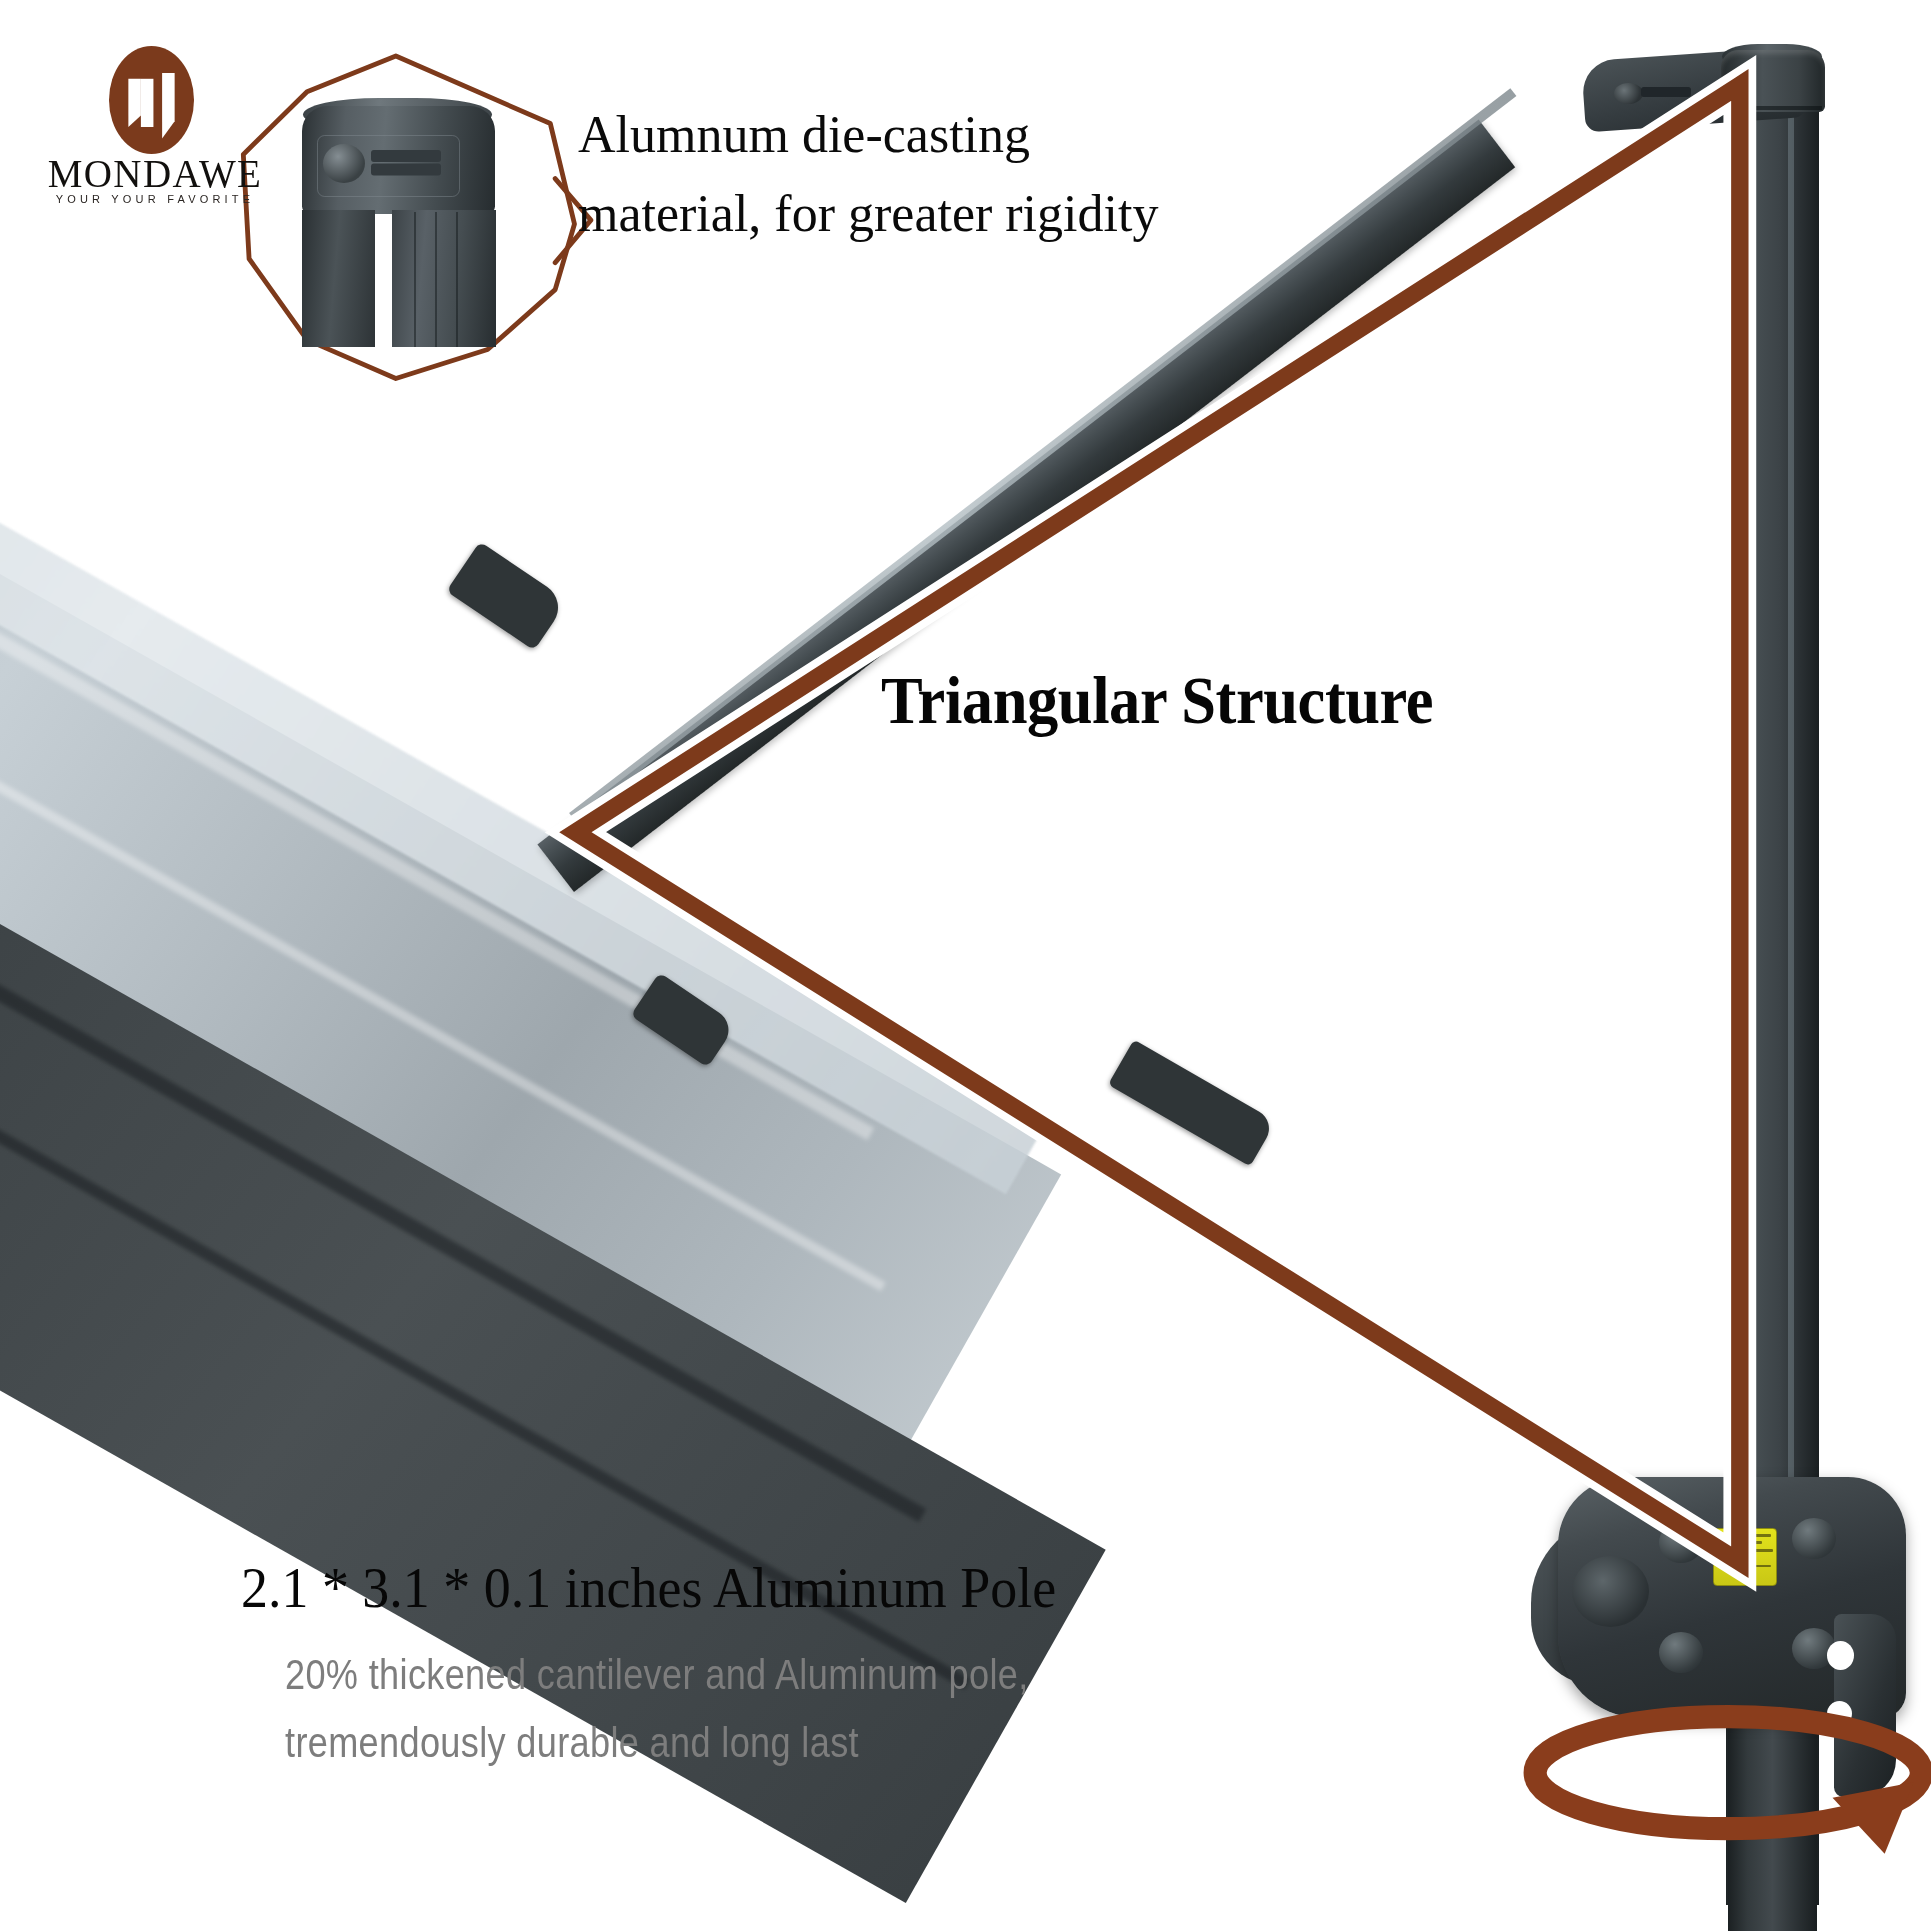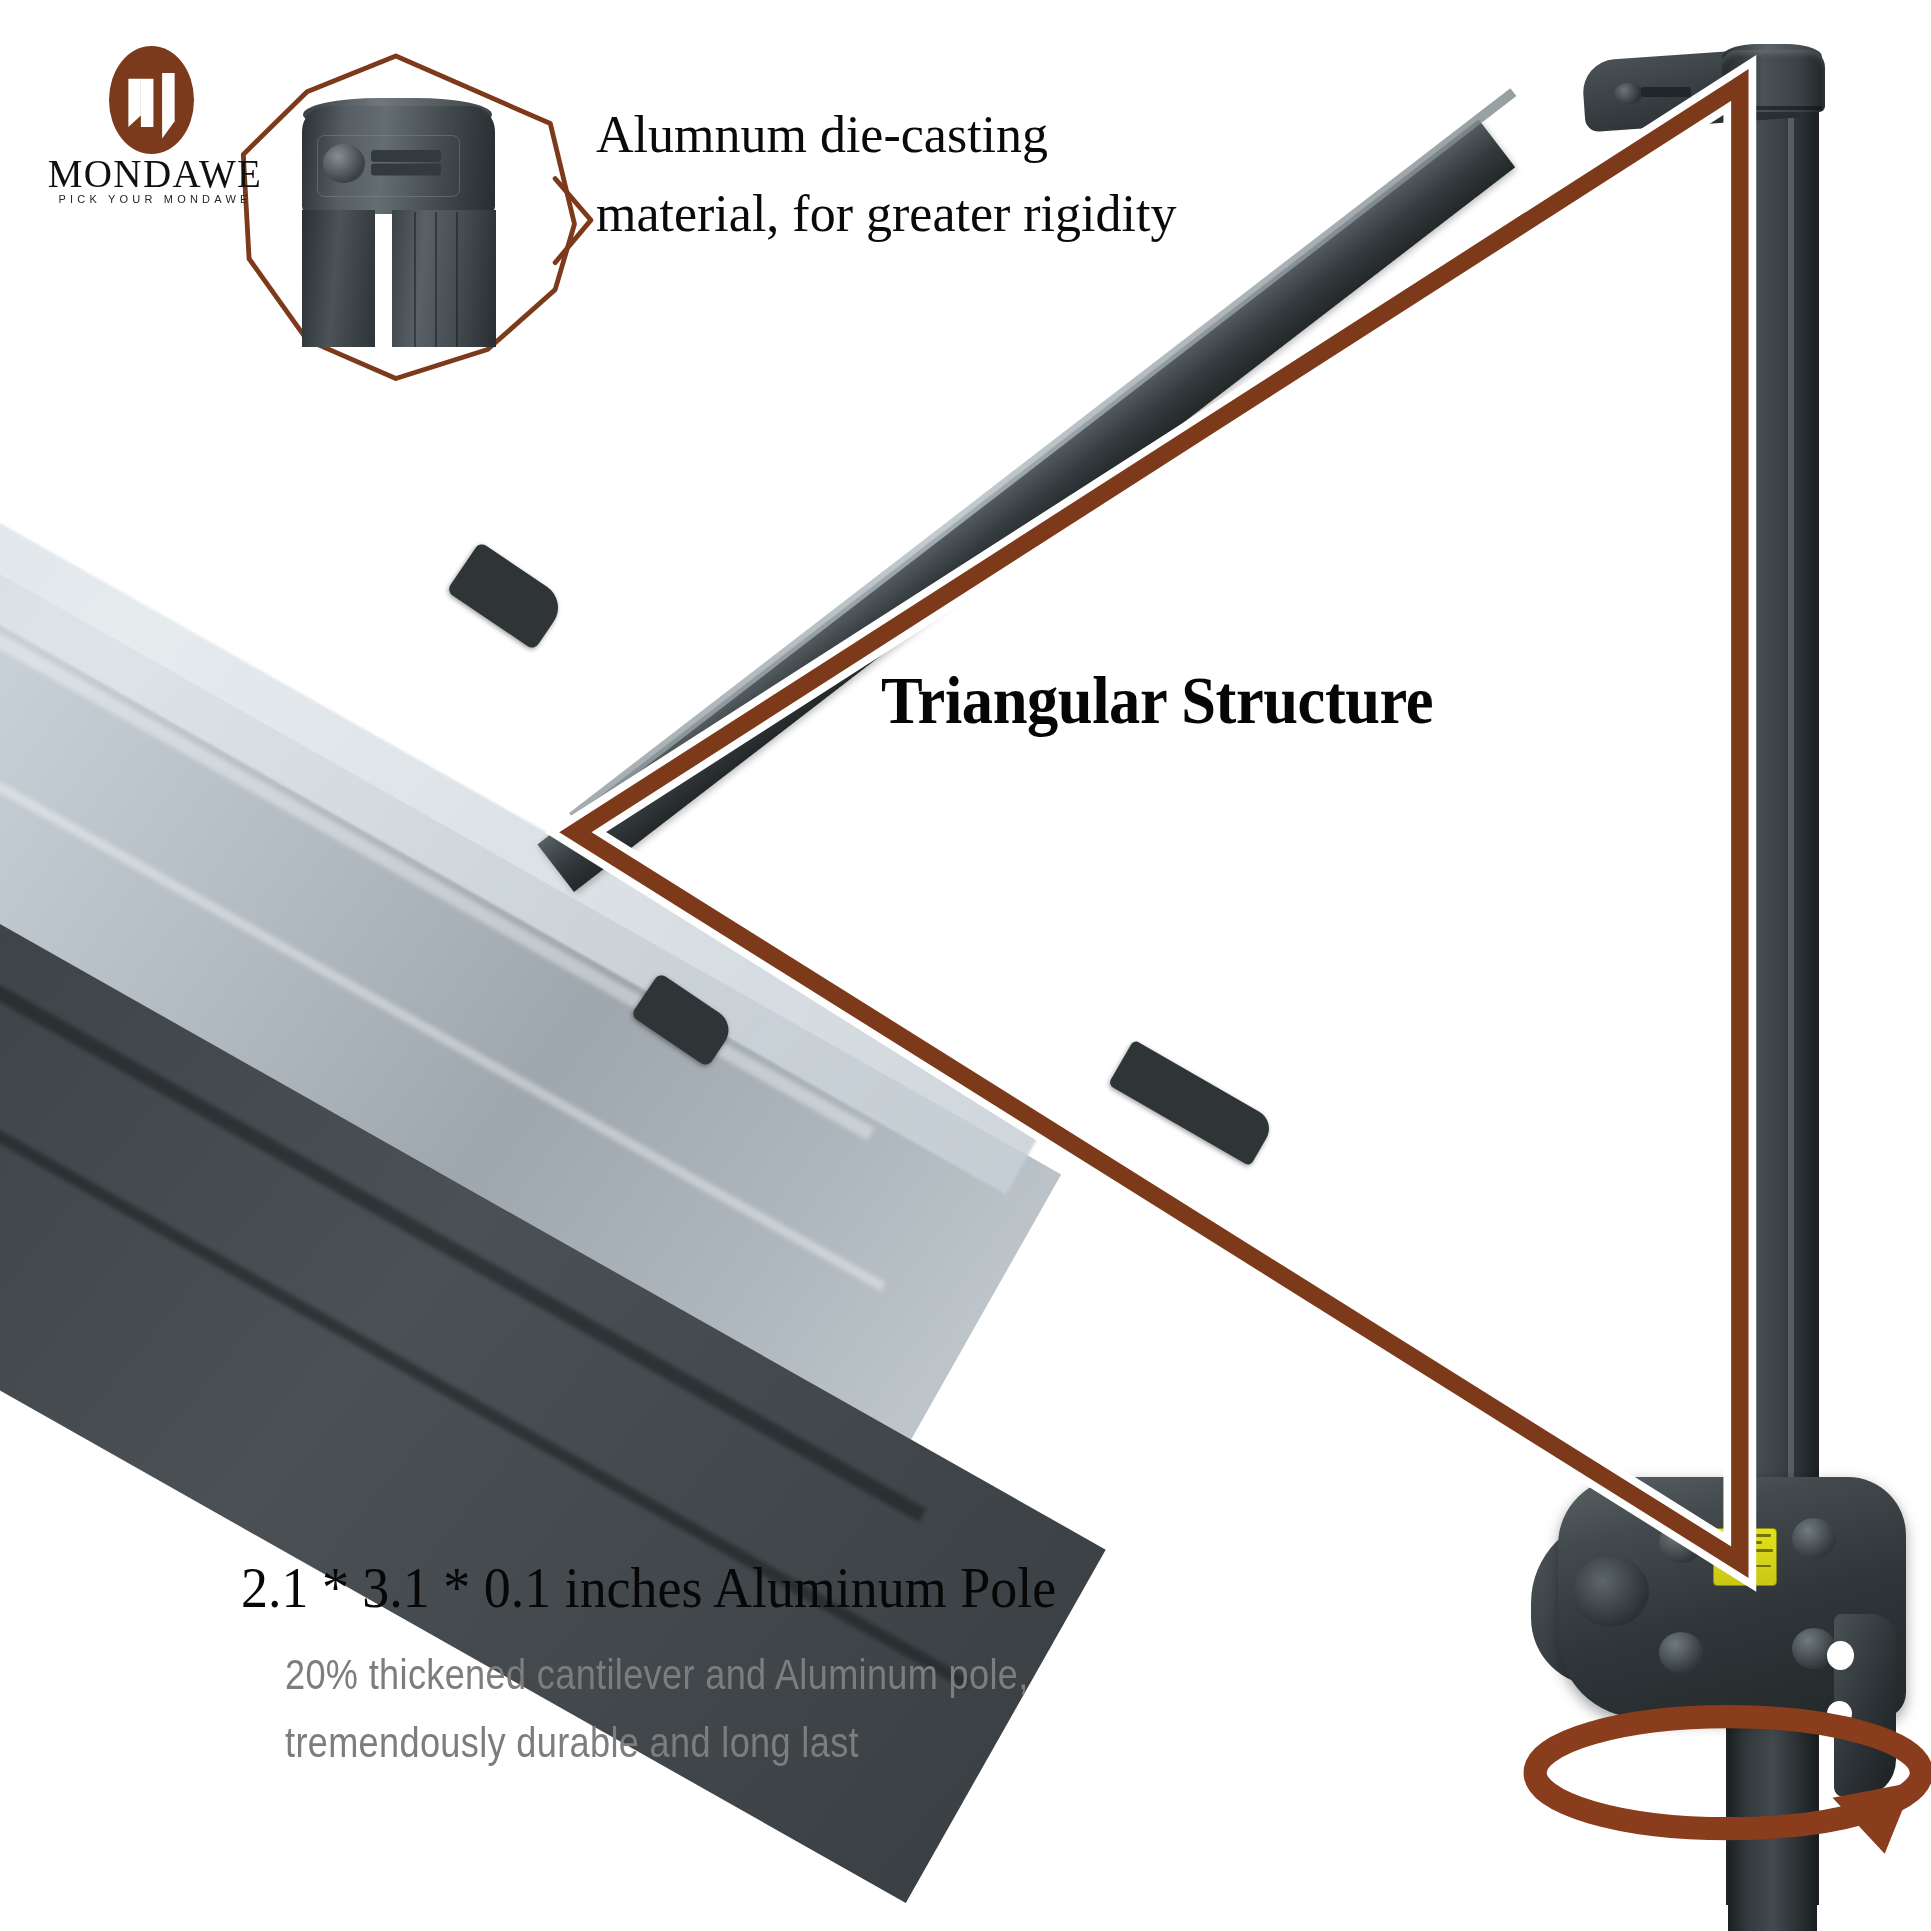--- a/index.html
+++ b/index.html
@@ -165,21 +165,21 @@
     background:linear-gradient(95deg,#2a3033,#4b5357 45%,#2d3336);
   }
   #hex .ip-shaft-r{
     position:absolute;left:104px;top:116px;width:104px;height:141px;
     background:linear-gradient(95deg,#3c4347,#596167 30%,#454d51 62%,#272d30);
   }
   #hex .ip-rib{position:absolute;top:118px;width:1.9px;height:137px;background:rgba(20,25,28,.5);}
 
   
   .txt-top{
-    position:absolute;left:596px;top:95px;width:618px;
+    position:absolute;left:578px;top:95px;width:618px;
     font-family:"Liberation Serif",serif;font-size:52px;line-height:1.52;color:#0a0a0a;
   }
   .tri-title{
     position:absolute;left:881px;top:666px;width:618px;text-align:left;
     font-family:"Liberation Serif",serif;font-weight:700;font-size:68px;color:#060606;
     letter-spacing:-0.5px;line-height:1;white-space:nowrap;
     transform:scaleX(.92);transform-origin:0 50%;
   }
   .bullets{position:absolute;left:1188px;top:763px;width:599px;}
   .bullets li{
@@ -286,21 +286,21 @@
 
   <div id="logo">
     <span class="mark">
       <svg width="85" height="108" viewBox="0 0 88 112" aria-hidden="true">
         <path d="M20 84 L20 34 L33 34 L33 72 Z" fill="#ffffff"></path>
         <path d="M33 34 L46 34 L46 84 L33 84 Z" fill="#ffffff"></path>
         <path d="M55 28 L68 28 L68 78 L55 96 Z" fill="#ffffff"></path>
       </svg>
     </span>
     <div class="wordmark">MONDAWE</div>
-    <div class="tagline">PICK YOUR MONDAWE</div>
+    <div class="tagline">YOUR YOUR FAVORITE</div>
   </div>
 
   <div class="txt-top">Alumnum die-casting material, for greater rigidity</div>
 
   <div class="tri-title">Triangular Structure</div>
 
 
   <div class="pole-caption">2.1 * 3.1 * 0.1 inches Aluminum Pole</div>
 
   <div class="sub-caption">

